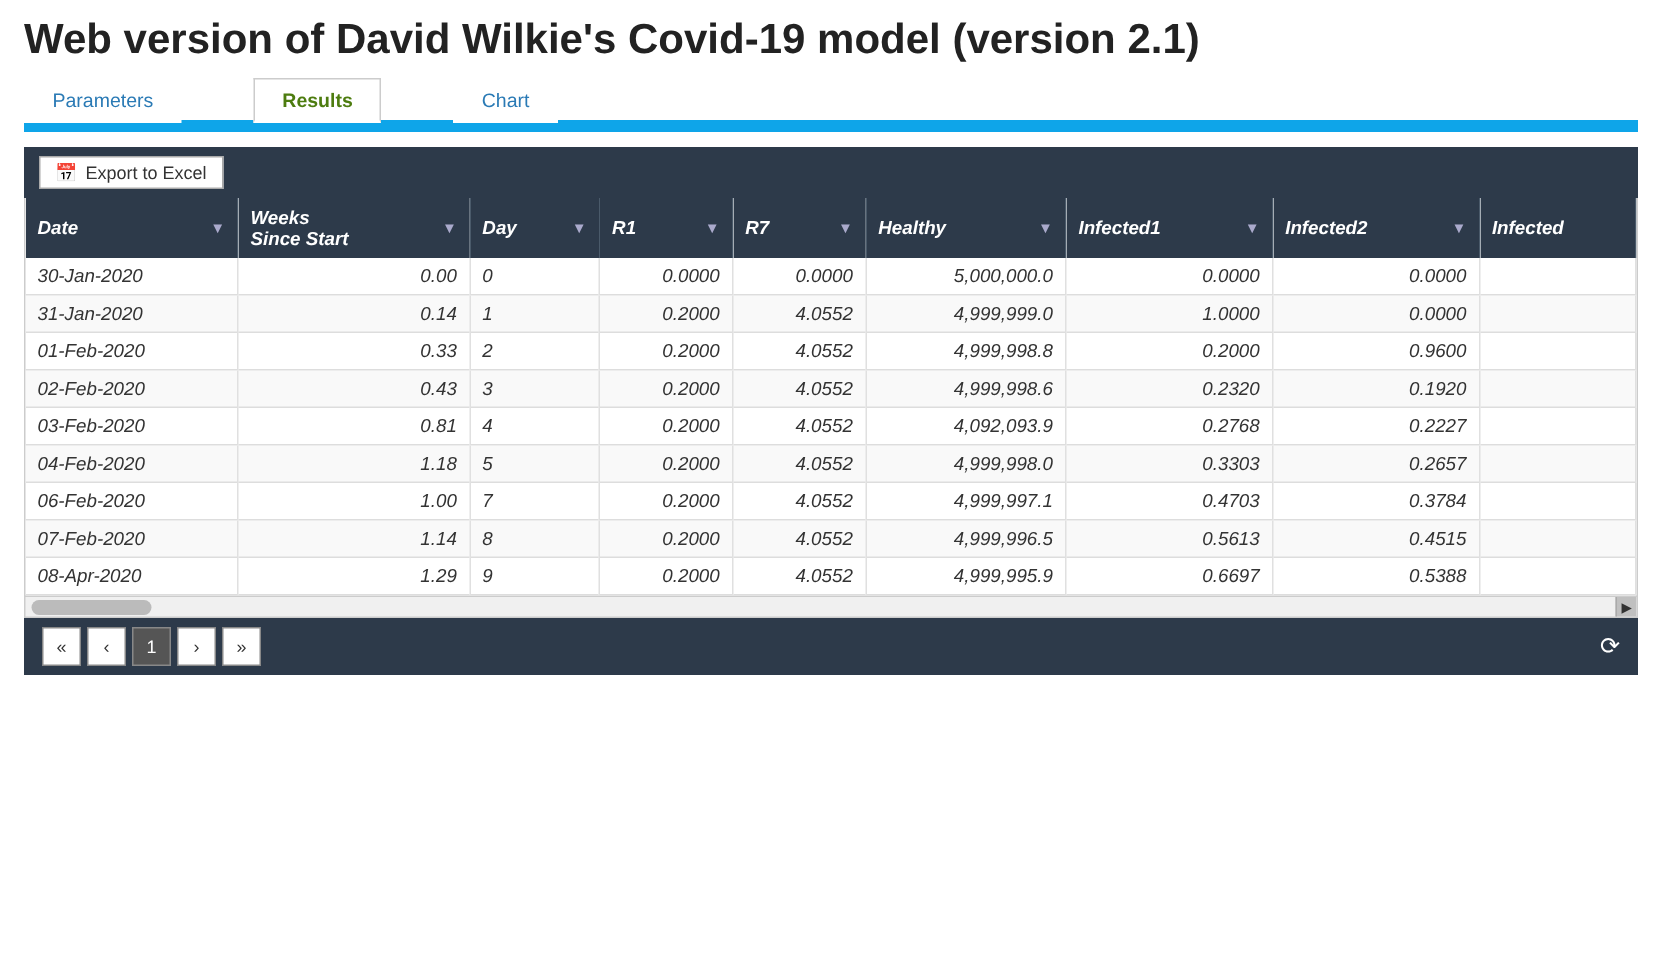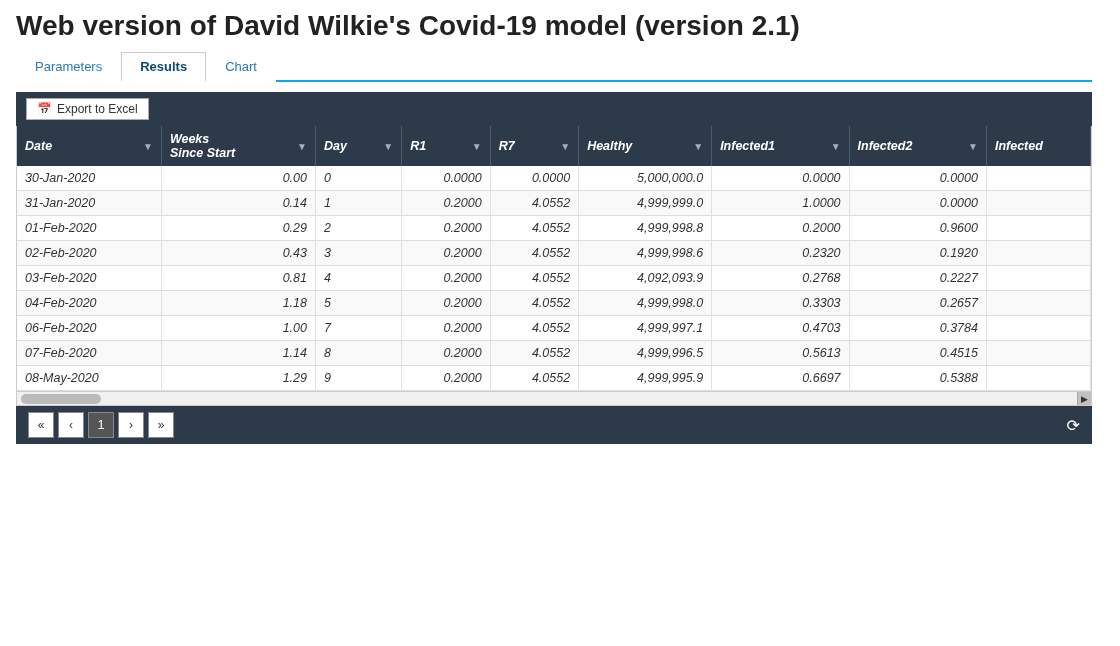--- a/index.html
+++ b/index.html
@@ -2,23 +2,23 @@
 <html><head>
   <meta charset="utf-8">
   <style>
     * { box-sizing: border-box; margin: 0; padding: 0; }
     body { font-family: Arial, sans-serif; background: #fff; color: #333; font-size: 13px; }
 
     .page-container { width: 1108px; min-height: 646px; background: #fff; padding: 10px 16px 22px 16px; border-radius: 22px; }
 
     h1 { font-size: 28px; font-weight: 700; color: #222; margin-bottom: 10px; }
 
-    .tabs { display: flex; border-bottom: 2px solid #0ea5e9; margin-bottom: 10px; }
+    .tabs { display: flex; border-bottom: 8px solid #0ea5e9; margin-bottom: 10px; gap: 48px; }
     .tab { padding: 6px 18px; cursor: pointer; font-size: 13px; color: #2a7ab5; border: 1px solid transparent; margin-bottom: -2px; background: #fff; }
-    .tab.active { border: 1px solid #ccc; border-bottom: 2px solid #fff; color: #0c4a6e; font-weight: 600; background: #fff; }
+    .tab.active { border: 1px solid #ccc; border-bottom: 2px solid #fff; color: #4d7c0f; font-weight: 600; background: #fff; }
 
     .toolbar { background: #2d3a4a; padding: 6px 10px; display: flex; align-items: center; margin-bottom: 0; }
     .export-btn { background: #fff; border: 1px solid #aaa; padding: 3px 10px; font-size: 12px; cursor: pointer; color: #333; display: flex; align-items: center; gap: 5px; }
 
     .table-wrapper { overflow-x: auto; overflow-y: auto; max-height: 400px; border: 1px solid #ccc; border-top: none; font-style: italic; }
 
     table { width: 100%; border-collapse: collapse; font-size: 12.5px; }
     thead { background: #2d3a4a; color: #fff; position: sticky; top: 0; z-index: 10; }
     thead th { padding: 6px 8px; text-align: left; border-right: 1px solid #4a5a6a; white-space: nowrap; font-weight: 600; }
     thead th .th-inner { display: flex; align-items: center; justify-content: space-between; gap: 4px; }
@@ -132,21 +132,21 @@
             <td class="">1</td>
             <td class="num">0.2000</td>
             <td class="num">4.0552</td>
             <td class="num">4,999,999.0</td>
             <td class="num">1.0000</td>
             <td class="num">0.0000</td>
             <td class="num"></td>
           </tr>
           <tr>
             <td class="">01-Feb-2020</td>
-            <td class="num">0.29</td>
+            <td class="num">0.33</td>
             <td class="">2</td>
             <td class="num">0.2000</td>
             <td class="num">4.0552</td>
             <td class="num">4,999,998.8</td>
             <td class="num">0.2000</td>
             <td class="num">0.9600</td>
             <td class="num"></td>
           </tr>
           <tr>
             <td class="">02-Feb-2020</td>
@@ -197,21 +197,21 @@
             <td class="num">1.14</td>
             <td class="">8</td>
             <td class="num">0.2000</td>
             <td class="num">4.0552</td>
             <td class="num">4,999,996.5</td>
             <td class="num">0.5613</td>
             <td class="num">0.4515</td>
             <td class="num"></td>
           </tr>
           <tr>
-            <td class="">08-May-2020</td>
+            <td class="">08-Apr-2020</td>
             <td class="num">1.29</td>
             <td class="">9</td>
             <td class="num">0.2000</td>
             <td class="num">4.0552</td>
             <td class="num">4,999,995.9</td>
             <td class="num">0.6697</td>
             <td class="num">0.5388</td>
             <td class="num"></td>
           </tr>
         </tbody>

